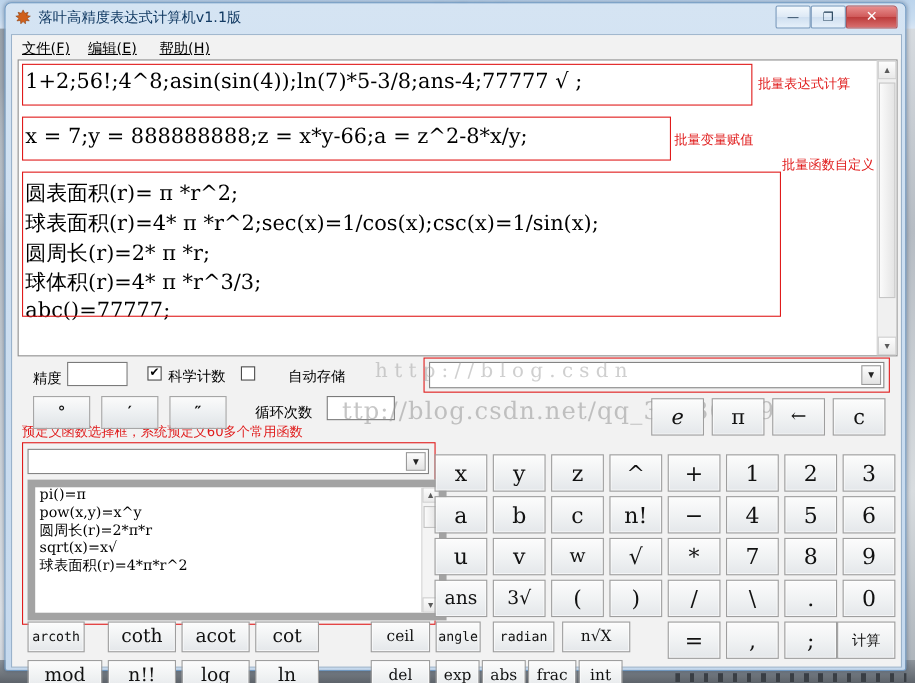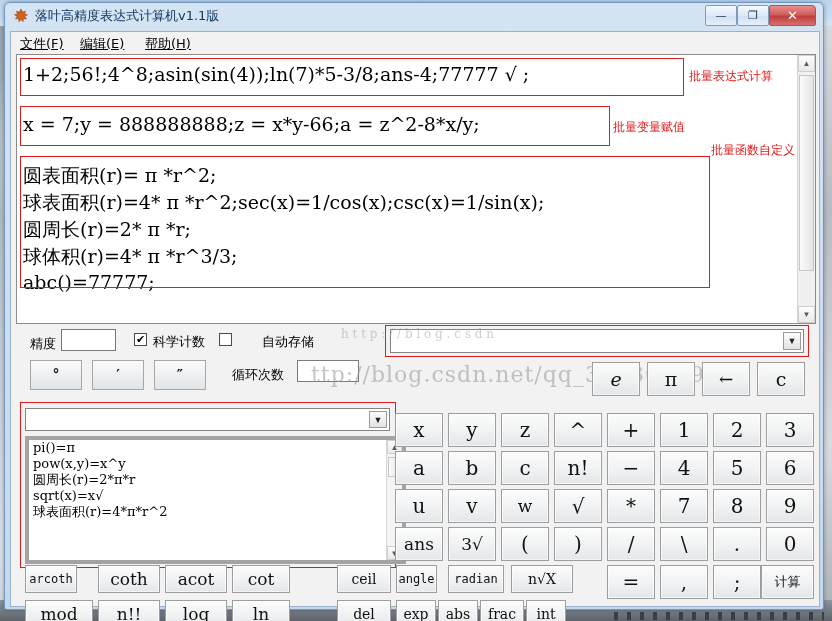--- a/index.html
+++ b/index.html
@@ -89,21 +89,21 @@
      font-family:"DejaVu Serif",serif;font-size:14px;font-weight:bold;color:#111;cursor:default;}
 
   
   .combo{position:absolute;background:#fff;border:1px solid #848484;box-sizing:border-box;}
   .combo-arrow{position:absolute;right:2px;top:2px;width:18px;bottom:2px;
      background:linear-gradient(to bottom,#fdfdfd,#e3e3e3);border:1px solid #9a9a9a;box-sizing:border-box;
      display:flex;align-items:center;justify-content:center;font-size:9px;color:#222;}
 
   
   #fnlist{position:absolute;left:14px;top:404px;width:381px;height:128px;
-     background:#fff;border:4px solid #a3a3a3;box-sizing:border-box;overflow:hidden;}
+     background:#fff;border:7px solid #a3a3a3;box-sizing:border-box;overflow:hidden;}
   #fnlist .item{font-family:"DejaVu Serif",serif;font-size:13px;color:#000;
      line-height:16px;padding-left:4px;white-space:nowrap;}
   #fn-sb{position:absolute;right:0;top:0;width:15px;height:100%;background:#f4f4f4;border-left:1px solid #d6d6d6;}
   #fn-sb .sb-arrow{width:15px;height:14px;}
   #fn-sb .sb-thumb{position:absolute;left:1px;top:17px;width:13px;height:20px;
      background:linear-gradient(to right,#fbfbfb,#e2e2e2);border:1px solid #c4c4c4;box-sizing:border-box;}
 
   
   .kbtn{position:absolute;box-sizing:border-box;border:1px solid #9e9e9e;
      background:linear-gradient(to bottom,#fcfcfc,#f0f2f3 52%,#e4e7ea);
@@ -112,21 +112,21 @@
      box-shadow:inset 0 0 0 1px rgba(255,255,255,.6);}
   .kbig{font-size:20px;}
   .kmed{font-size:17px;}
   .ksm{font-size:14px;}
   .kxs{font-size:12px;font-family:"DejaVu Sans Mono",monospace;}
   .kcjk{font-family:"DejaVu Sans",sans-serif;font-size:13px;}
   .kser{font-family:"DejaVu Serif",serif;}
   .kital{font-family:"DejaVu Serif",serif;font-style:italic;font-size:19px;}
   #wm{position:absolute;left:300px;top:330px;font-size:22px;color:rgba(150,150,150,.55);
      font-family:"DejaVu Serif",serif;letter-spacing:1px;pointer-events:none;white-space:nowrap;}
-  #wm2{position:absolute;left:330px;top:295px;font-size:12px;color:rgba(160,160,160,.5);
+  #wm2{position:absolute;left:330px;top:295px;font-size:18px;color:rgba(160,160,160,.5);
      font-family:"DejaVu Serif",serif;pointer-events:none;white-space:nowrap;}
 </style>
 </head>
 <body>
 
 <div id="desktop">
   <div id="bg-top">
     <div id="bg-top-text">整理体积 Ax(a, b, c) = +(#  # # @a#t</div>
   </div>
   <div id="bg-photo"></div>
@@ -182,20 +182,21 @@
     <span class="redlabel" style="left:678px;top:36px;">批量表达式计算</span>
 
     <div class="redbox" style="left:9px;top:74px;width:590px;height:40px;"></div>
     <span class="redlabel" style="left:602px;top:87px;">批量变量赋值</span>
 
     <div class="redbox" style="left:9px;top:124px;width:690px;height:132px;"></div>
     <span class="redlabel" style="left:700px;top:110px;">批量函数自定义</span>
 
     <div class="redbox" style="left:374px;top:293px;width:424px;height:32px;"></div>
 
+    <span class="redlabel" style="left:9px;top:352px;">预定义函数选择框，系统预定义60多个常用函数</span>
     <div class="redbox" style="left:9px;top:370px;width:376px;height:166px;"></div>
 
     <div id="settings">
       <span class="lbl" style="left:14px;top:11px;">精度</span>
       <input class="tbox" style="left: 45px; top: 5px; width: 55px; height: 22px; font-size: 13px; padding: 0px 3px; font-family: &quot;DejaVu Sans&quot;, sans-serif;" value="">
 
       <div class="ckbox" style="left:118px;top:9px;">✔</div>
       <span class="lbl" style="left:137px;top:9px;">科学计数</span>
 
       <div class="ckbox" style="left:203px;top:9px;"></div>

